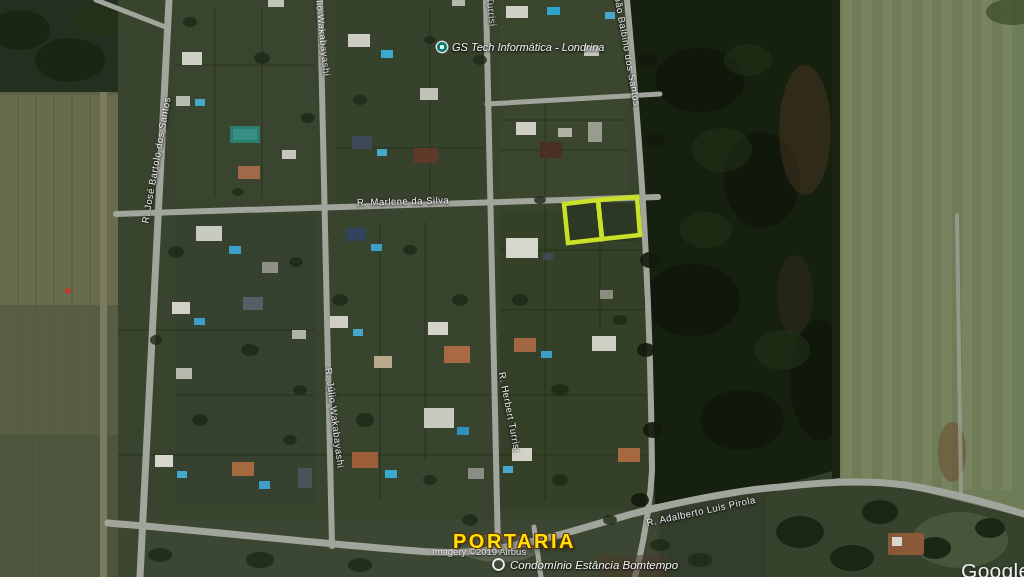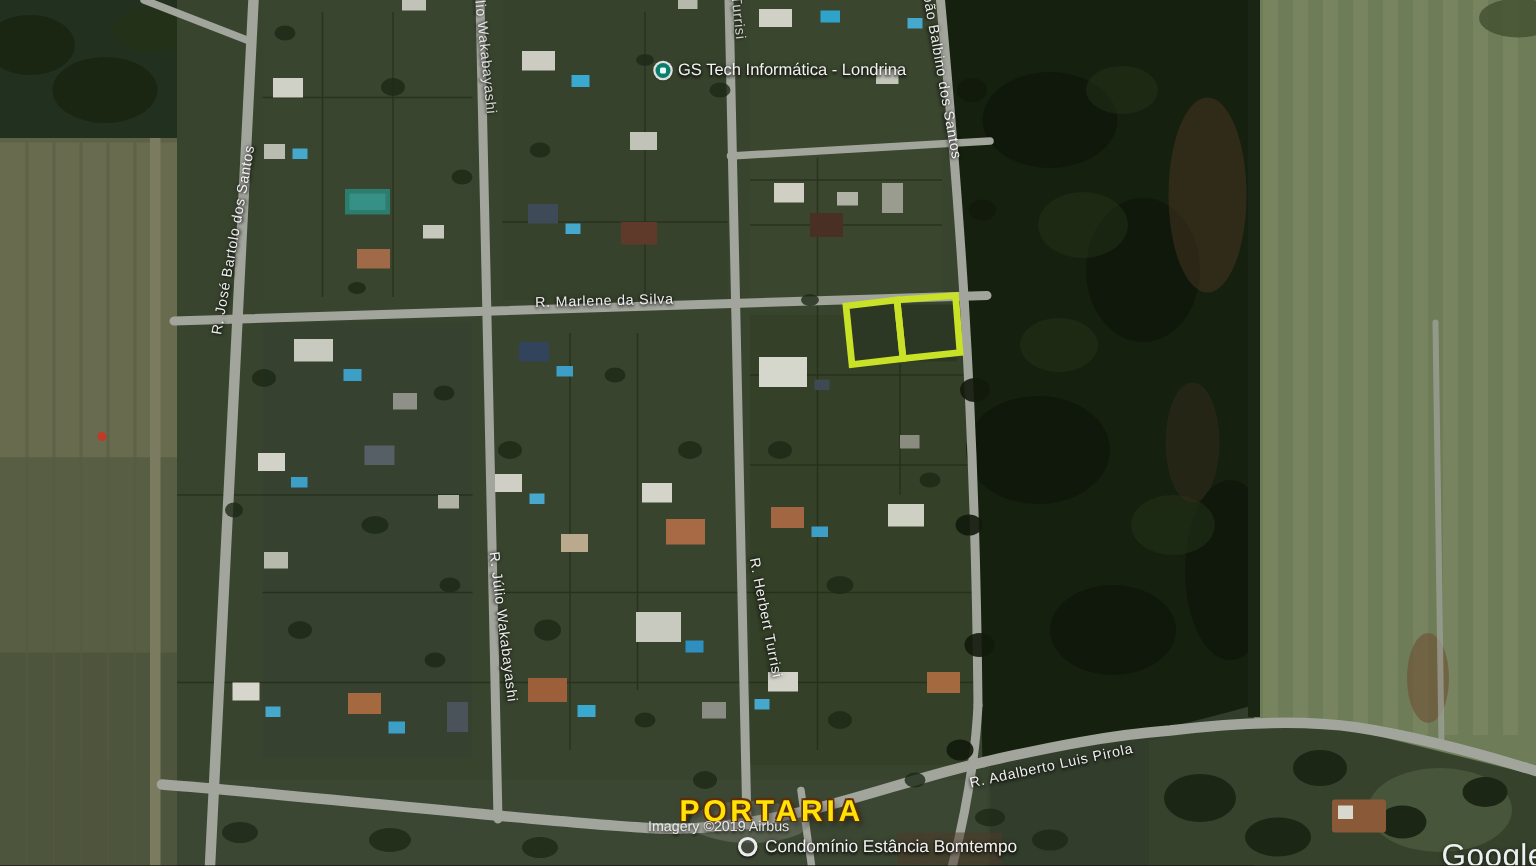--- a/index.html
+++ b/index.html
@@ -12,21 +12,21 @@
   .s-marlene{left:403px;top:201px;transform:translate(-50%,-50%) rotate(-1.5deg);}
   .s-julio{left:335px;top:418px;transform:translate(-50%,-50%) rotate(83deg);}
   .s-julio-top{left:322px;top:26px;transform:translate(-50%,-50%) rotate(84deg);opacity:.85;}
   .s-herbert{left:510px;top:412px;transform:translate(-50%,-50%) rotate(79deg);}
   .s-herbert-top{left:489px;top:-14px;transform:translate(-50%,-50%) rotate(84deg);opacity:.8;}
   .s-balbino{left:626px;top:42px;transform:translate(-50%,-50%) rotate(80deg);}
   .s-jose{left:156px;top:160px;transform:translate(-50%,-50%) rotate(-80deg);}
   .s-adalberto{left:701px;top:511px;transform:translate(-50%,-50%) rotate(-12deg);}
   .poi{position:absolute;display:flex;align-items:center;gap:5px;}
   .poi .label-inline{color:#f2f2ef;font-size:11px;
-       text-shadow:0 1px 2px rgba(0,0,0,.95),0 0 3px rgba(0,0,0,.7);white-space:nowrap;}
+       text-shadow:0 1px 2px rgba(0,0,0,.95),0 0 3px rgba(0,0,0,.7);white-space:nowrap;font-style:italic;}
   .poi.gs{left:437px;top:41px;}
   .poi-dot{width:10px;height:10px;border-radius:50%;background:#0a7d6e;
        box-shadow:0 0 0 1.5px rgba(255,255,255,.85),0 1px 2px rgba(0,0,0,.8);
        display:inline-block;position:relative;}
   .poi-dot::after{content:"";position:absolute;left:3px;top:3px;width:4px;height:4px;
        background:#eafaf6;border-radius:1px;}
   .poi.condo{left:492px;top:558px;}
   .pin{width:9px;height:9px;border-radius:50%;border:2px solid #ececea;
        background:rgba(70,70,70,.45);display:inline-block;box-shadow:0 1px 2px rgba(0,0,0,.8);}
   .poi.condo .label-inline{font-size:11.5px;}

